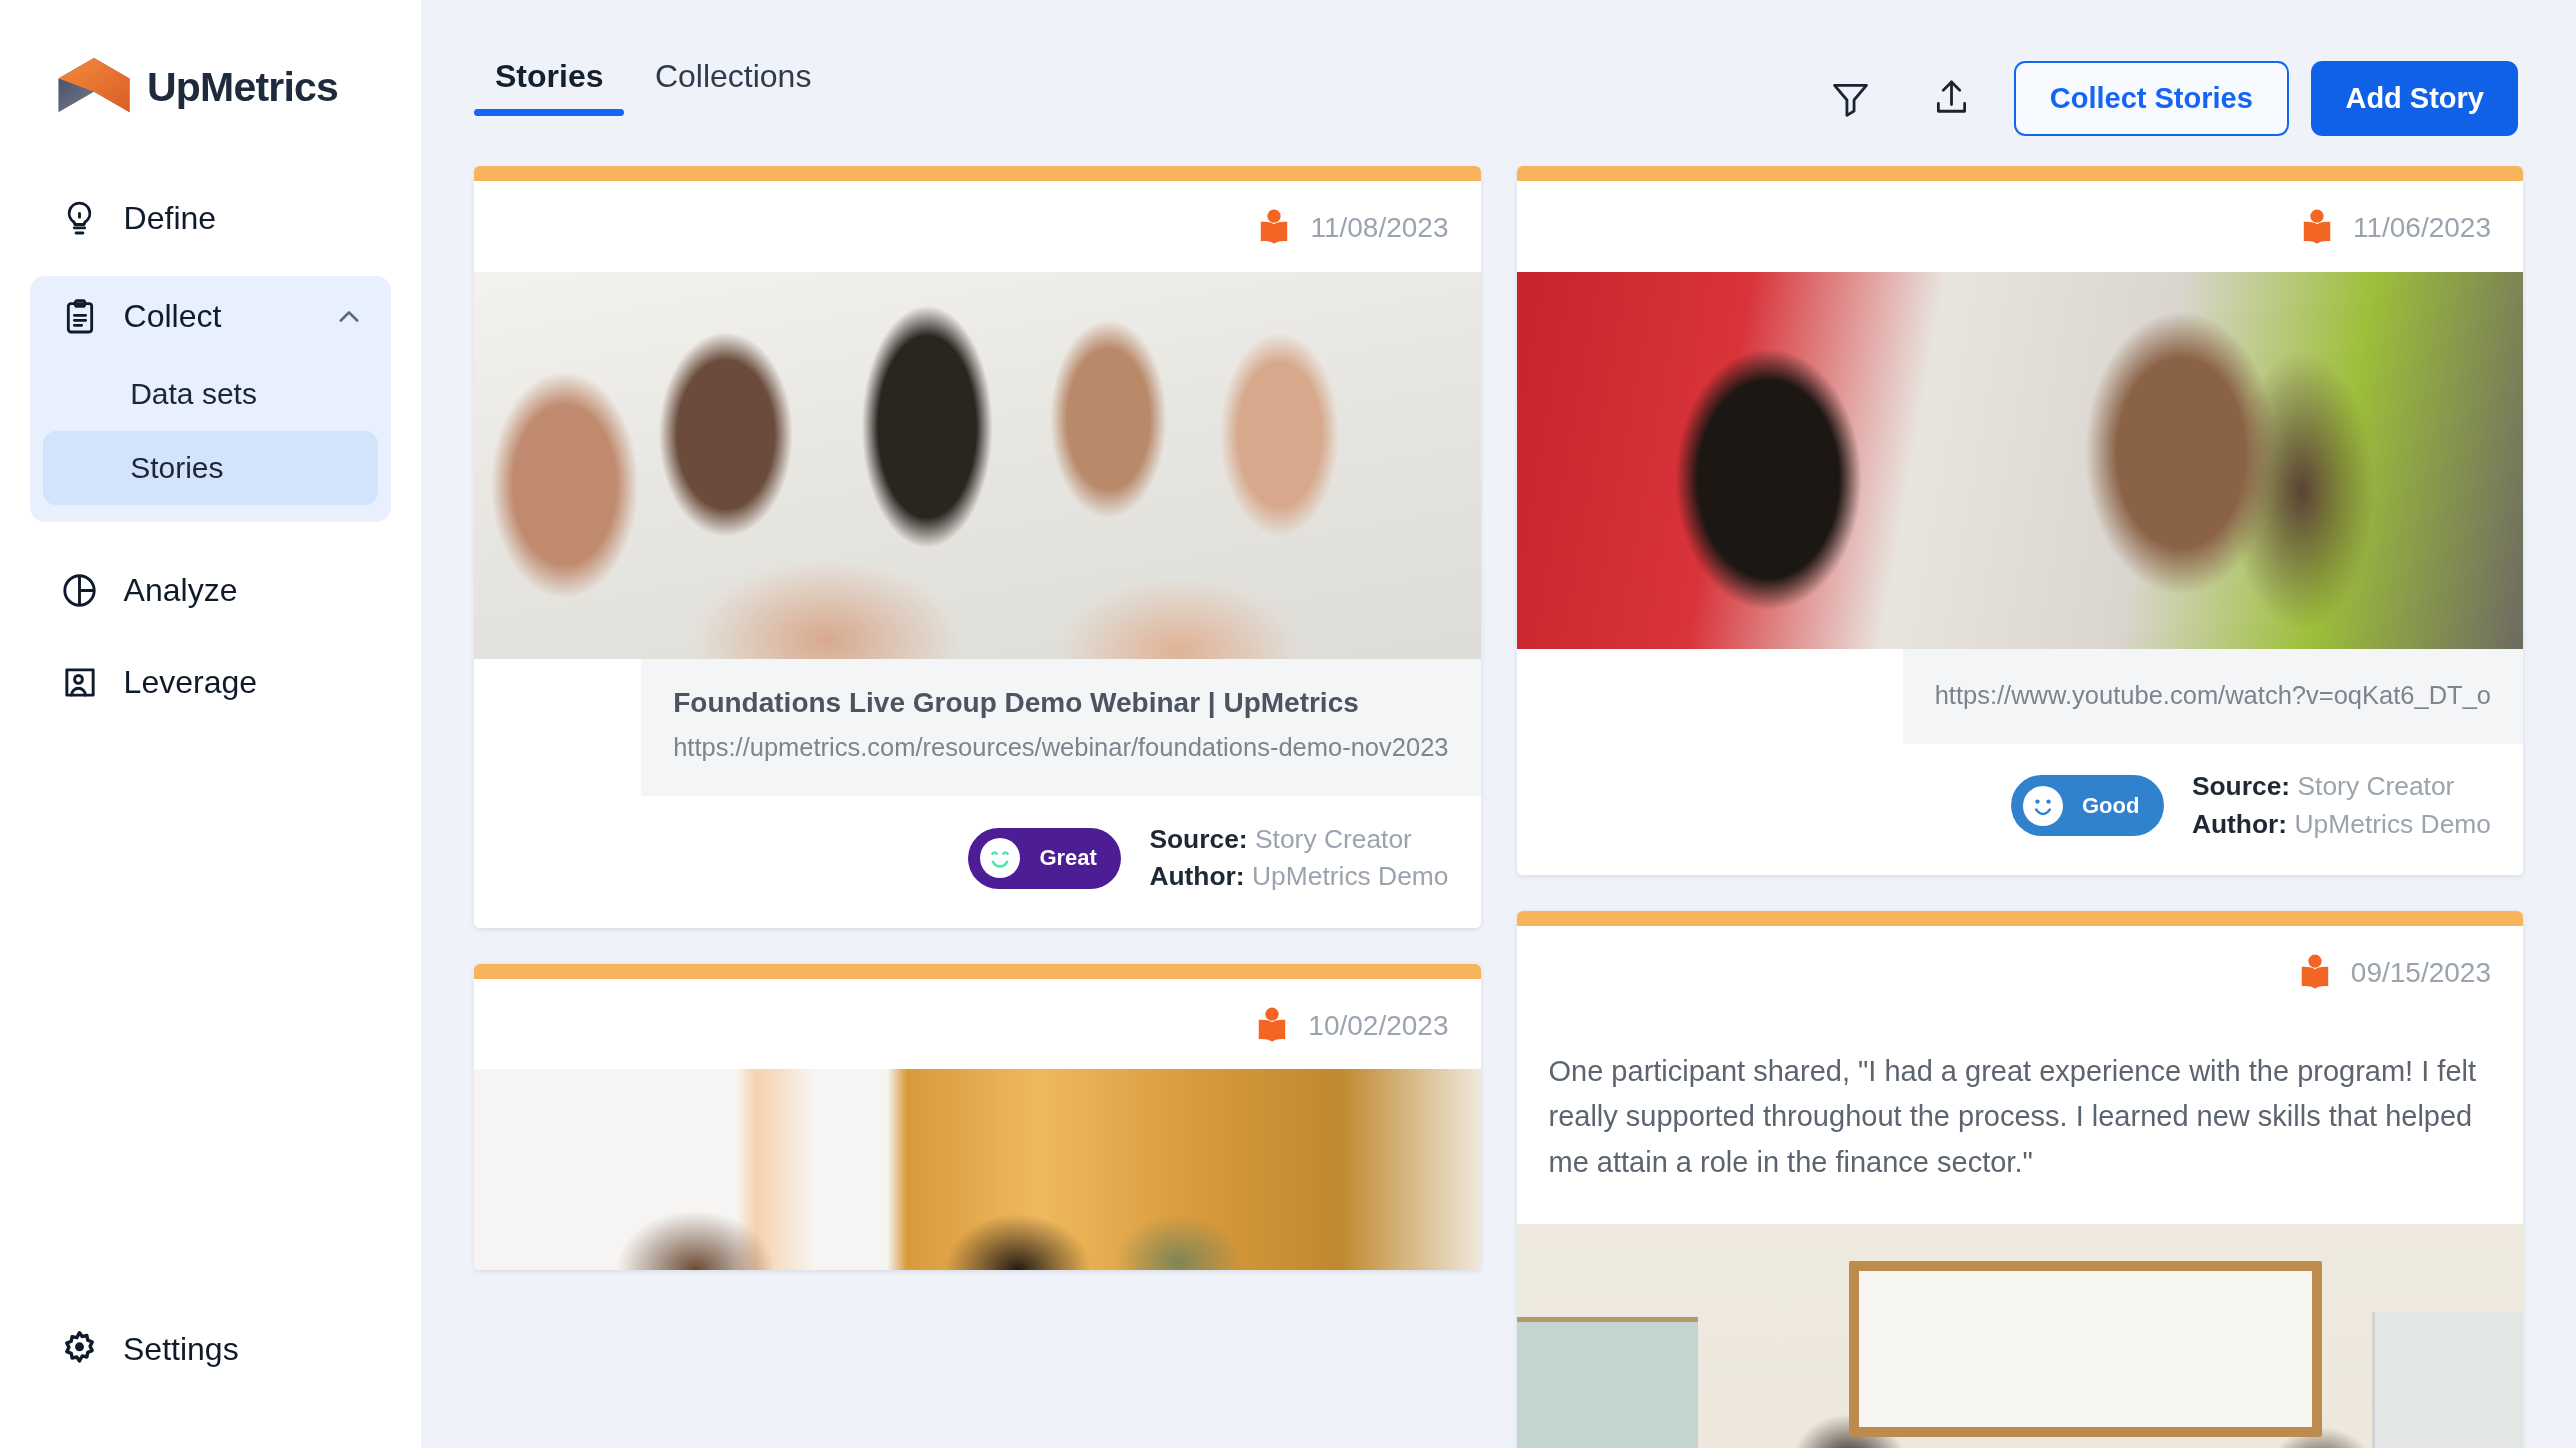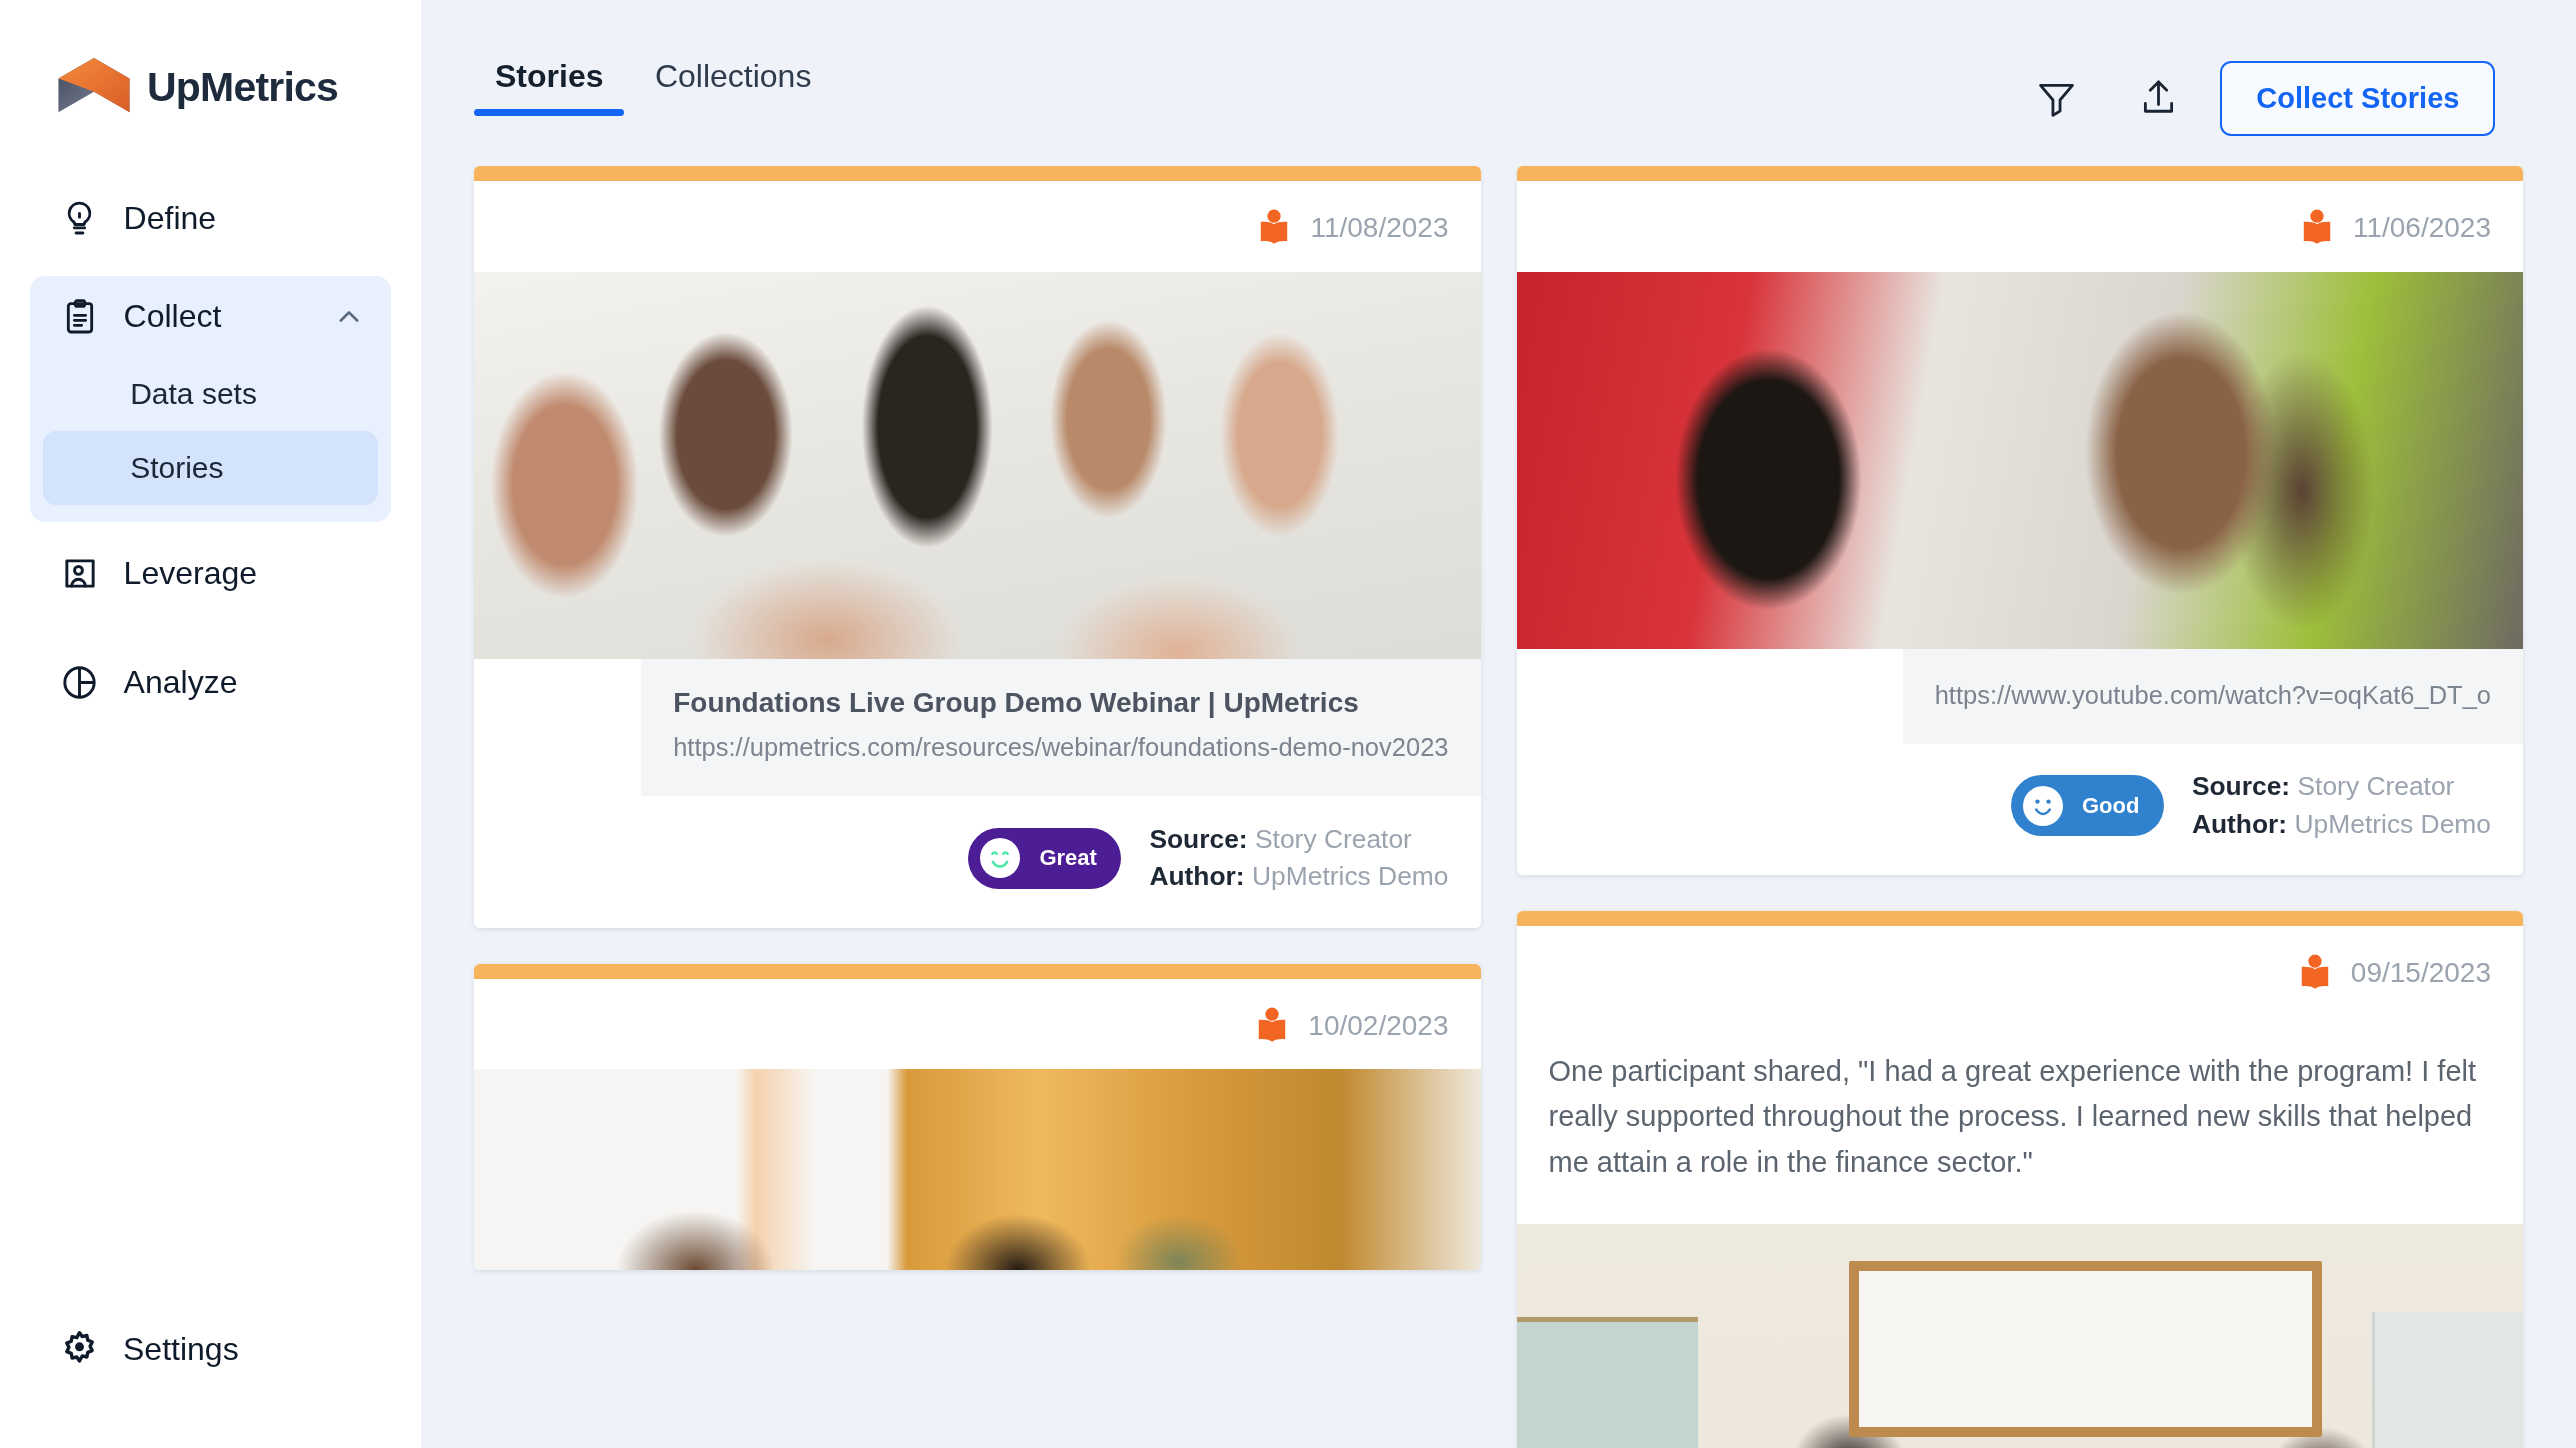--- a/index.html
+++ b/index.html
@@ -249,39 +249,39 @@
           </span>
         </div>
         <div class="sub-item">
           <span>Data sets</span>
         </div>
         <div class="sub-item active">
           <span>Stories</span>
         </div>
       </div>
 
+      <div class="nav-item" style="margin-top:28px">
+        <span class="nav-icon">
+          <svg viewBox="0 0 24 24" width="41" height="41" fill="none" stroke="#0F1B2B" stroke-width="1.7">
+            <circle cx="12" cy="12" r="8.6"></circle>
+              <path d="M12 3.4v17.2M12 12h8.6"></path>
+          </svg>
+        </span>
+        <span class="nav-label">Analyze</span>
+      </div>
+
       <div class="nav-item" style="margin-top:11.3px">
         <span class="nav-icon">
           <svg viewBox="0 0 24 24" width="41" height="41" fill="none" stroke="#0F1B2B" stroke-width="1.7" stroke-linecap="round" stroke-linejoin="round">
             <path d="M20 4.6v14.8M20 4.6H4.6v14.8H20"></path>
             <circle cx="11.4" cy="10.2" r="2.3"></circle>
             <path d="M7.4 19.4c0-2.3 1.8-4 4-4s4 1.7 4 4"></path>
           </svg>
         </span>
         <span class="nav-label">Leverage</span>
-      </div>
-
-      <div class="nav-item" style="margin-top:28px">
-        <span class="nav-icon">
-          <svg viewBox="0 0 24 24" width="41" height="41" fill="none" stroke="#0F1B2B" stroke-width="1.7">
-            <circle cx="12" cy="12" r="8.6"></circle>
-              <path d="M12 3.4v17.2M12 12h8.6"></path>
-          </svg>
-        </span>
-        <span class="nav-label">Analyze</span>
       </div>
     </nav>
 
     <div class="settings-row">
       <span class="nav-icon">
         <svg viewBox="0 0 24 24" width="43" height="43" fill="none" stroke="#0F1B2B" stroke-width="1.9" stroke-linejoin="round">
           <path d="M12 2.6l1.5 2.2 2.6-.6.5 2.6 2.5 1-1.2 2.4 1.2 2.4-2.5 1-.5 2.6-2.6-.6L12 18.4l-1.5-2.2-2.6.6-.5-2.6-2.5-1 1.2-2.4L4.9 8.4l2.5-1 .5-2.6 2.6.6z"></path>
           <circle cx="12" cy="10.5" r="2.5" fill="#0F1B2B" stroke="none"></circle>
         </svg>
       </span>
@@ -309,20 +309,23 @@
         </div>
         <div class="icon-btn">
           <svg viewBox="0 0 24 24" width="45" height="45" fill="none" stroke="#1B2432" stroke-width="1.5" stroke-linecap="round" stroke-linejoin="round">
             <path d="M12 3.2v12"></path>
               <polyline points="7.6,7.6 12,3.2 16.4,7.6"></polyline>
             <path d="M5 14.6v4.2h14v-4.2"></path>
           </svg>
         </div>
         <div class="btn btn-outline">
           <span>Collect Stories</span>
+        </div>
+        <div class="btn btn-primary">
+          <span>Add Story</span>
         </div>
       </div>
     </div>
 
     <div class="grid">
 
       <div class="col">
 
         <article class="card">
           <div class="card-accent"></div>

